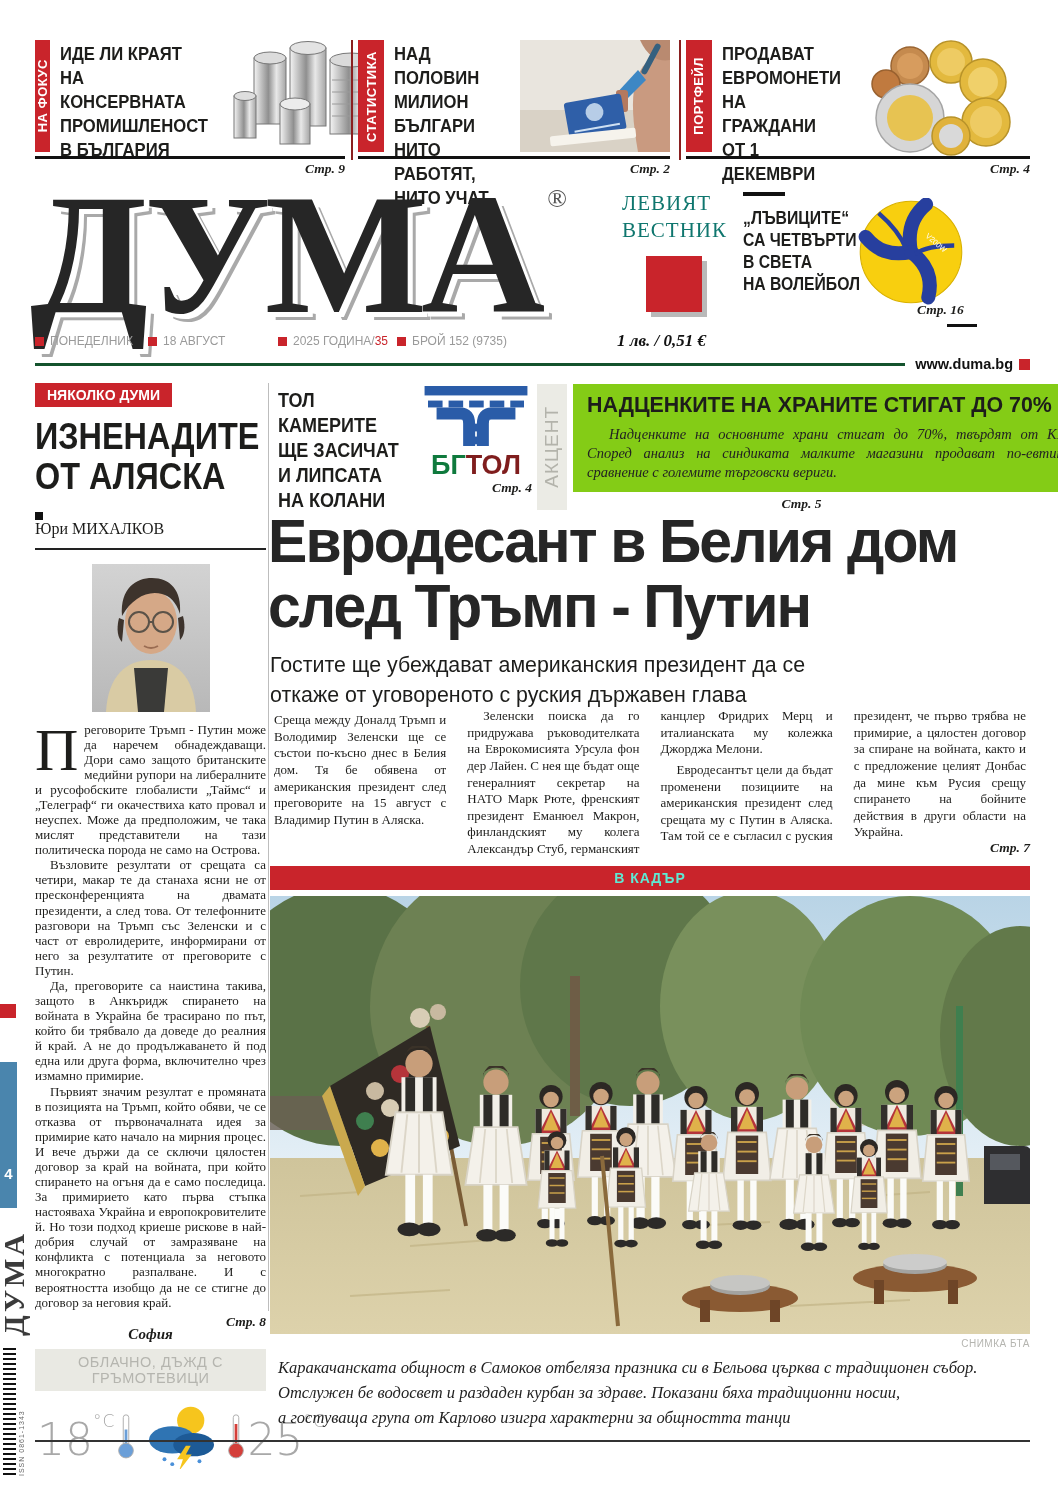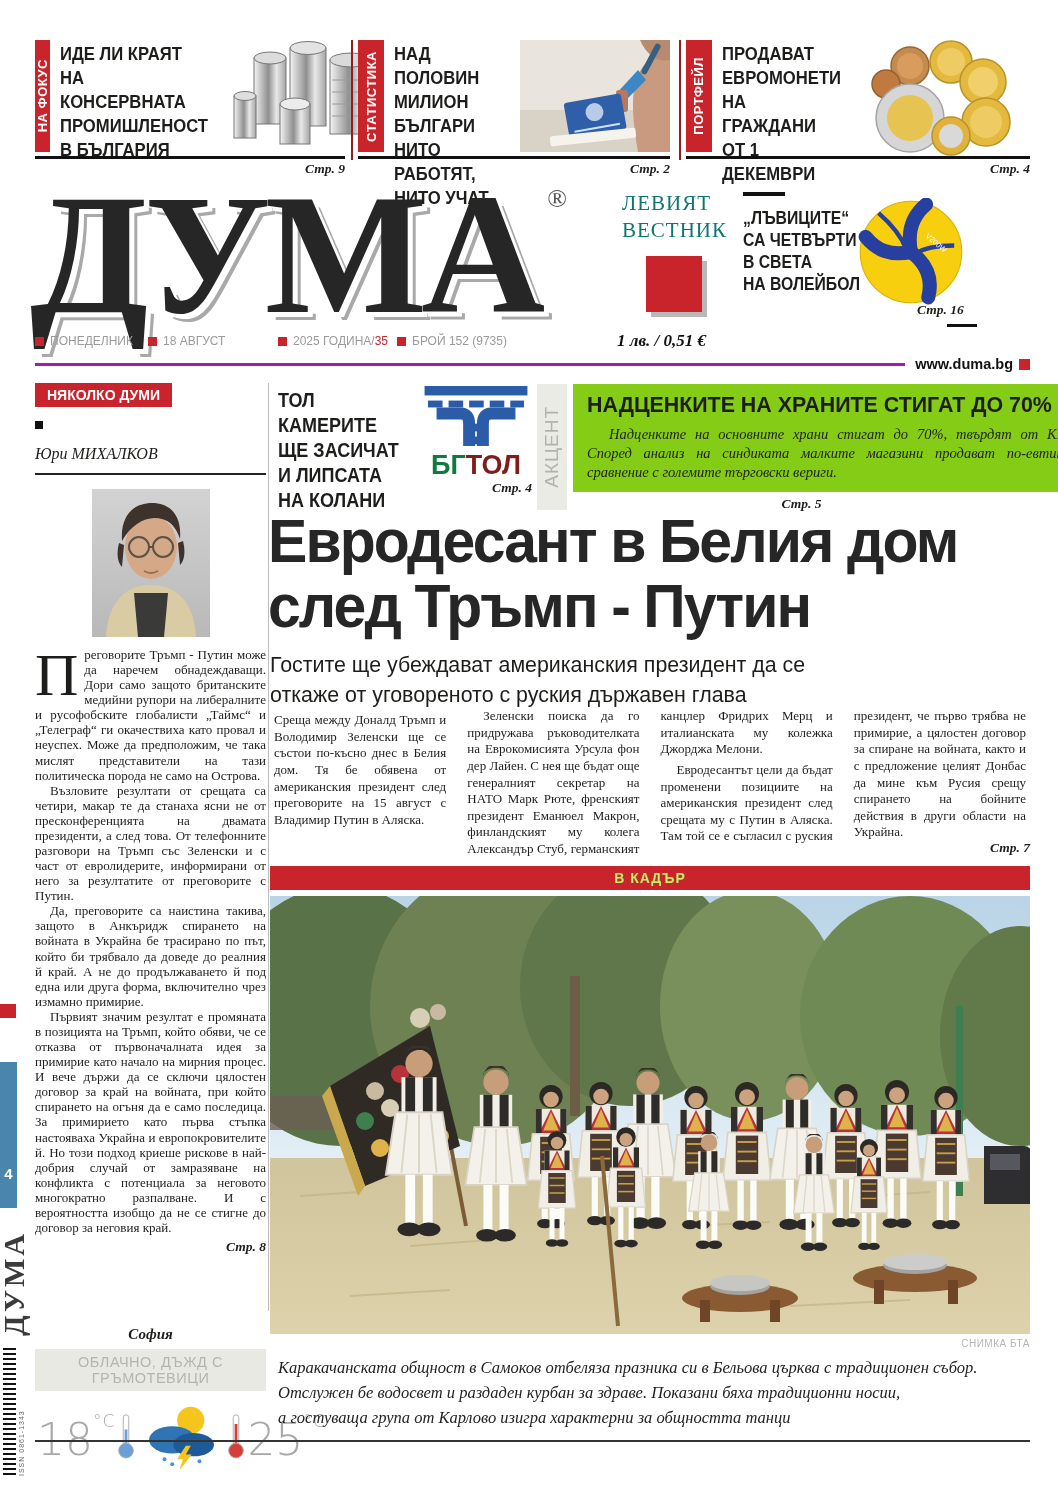--- a/index.html
+++ b/index.html
@@ -34,30 +34,30 @@
   .vb .hl{position:absolute;left:8px;top:18px;font-weight:bold;font-size:17.5px;line-height:1.25;}
   .vb .ball{position:absolute;left:122px;top:8px;}
   .vb .pr{position:absolute;left:182px;top:112px;}
   .vb .dash2{position:absolute;left:212px;top:134px;width:30px;height:3px;background:#111;}
   .dateline{position:absolute;left:35px;top:334px;width:995px;height:20px;font-size:12px;color:#9a9a9a;}
   .dl-item{position:absolute;top:0;display:flex;align-items:center;gap:6px;}
   .dl-sq{width:9px;height:9px;background:#c9242b;flex:none;}
   .dl-red{color:#c9242b;}
   .price{position:absolute;left:582px;top:-3px;font-family:"Liberation Serif",serif;font-style:italic;
          font-weight:bold;font-size:17px;color:#111;}
-  .toprule{position:absolute;left:35px;top:363px;width:995px;border-top:3px solid #a21caf;}
+  .toprule{position:absolute;left:35px;top:363px;width:995px;border-top:3px solid #14532d;}
   .site{position:absolute;right:0;top:-10px;background:#fff;padding:0 0 0 10px;font-weight:bold;font-size:14.5px;
         color:#111;display:flex;align-items:center;gap:6px;}
   .site .sq{width:11px;height:11px;background:#c9242b;}
   
   .opinion{position:absolute;left:35px;top:383px;width:231px;}
   .op-label{display:inline-block;background:#c9242b;color:#fff;font-weight:bold;font-size:14px;padding:4px 12px;}
   .op-hl{margin-top:10px;font-weight:bold;font-size:36px;line-height:1.12;}
   .op-sq{width:8px;height:8px;background:#111;margin-top:14px;}
-  .op-author{margin-top:16px;font-family:"Liberation Serif",serif;font-style:italic;font-size:16px;}
+  .op-author{margin-top:0;font-family:"Liberation Serif",serif;font-size:16px;}
   .op-hr{border:none;border-top:2px solid #222;margin:10px 0 0 0;}
   .op-photo{margin:14px auto 0 auto;width:118px;height:148px;}
   .op-body{margin-top:10px;height:588px;overflow:hidden;font-family:"Liberation Serif",serif;
            font-size:13px;line-height:1.16;text-align:justify;}
   .op-body p{margin:0;text-indent:15px;}
   .op-body p.first{text-indent:0;}
   .dropcap{float:left;font-family:"Liberation Serif",serif;font-size:60px;line-height:.82;
            padding:4px 6px 0 0;font-weight:normal;}
   .op-page{text-align:right;margin-top:4px;}
   .vdivider{position:absolute;left:268px;top:383px;width:1px;height:928px;background:#bdbdbd;}
@@ -98,21 +98,21 @@
   
   .lead-hl{position:absolute;left:268px;top:508px;font-weight:bold;font-size:62px;line-height:1.05;
            letter-spacing:-2px;color:#262626;}
   .lead-sub{position:absolute;left:270px;top:650px;font-size:22.5px;line-height:1.35;color:#1d1d1b;}
   .lead-cols{position:absolute;left:270px;top:708px;width:760px;height:150px;overflow:hidden;
              column-count:4;column-gap:13px;font-family:"Liberation Serif",serif;font-size:13px;
              line-height:1.28;text-align:justify;}
   .lead-cols p{margin:4px;text-indent:16px;}
   .lead-cols p.first{text-indent:0;}
   .lead-pr{position:absolute;left:770px;top:840px;width:260px;text-align:right;}
-  .vkadar{position:absolute;left:270px;top:866px;width:760px;height:24px;background:#c9242b;color:#bef264;
+  .vkadar{position:absolute;left:270px;top:866px;width:760px;height:24px;background:#c9242b;color:#5eead4;
           font-weight:bold;font-size:14px;letter-spacing:1px;text-align:center;line-height:24px;}
   .photo{position:absolute;left:270px;top:896px;width:760px;height:438px;}
   .credit{position:absolute;left:270px;top:1338px;width:760px;text-align:right;font-size:10px;
           color:#b5b5b0;letter-spacing:.5px;}
   .caption{position:absolute;left:278px;top:1356px;width:720px;font-family:"Liberation Serif",serif;
            font-style:italic;font-size:16.5px;line-height:1.5;color:#222;}
   .botrule{position:absolute;left:35px;top:1440px;width:995px;border-top:2px solid #333;}
 </style>
 </head>
 <body>
@@ -281,20 +281,22 @@
 
   <div class="toprule">
     <span class="site">
         <span>www.duma.bg</span>
         <span class="sq"></span>
       </span>
   </div>
 
   <div class="opinion">
     <span class="op-label">НЯКОЛКО ДУМИ</span>
+    <div class="op-hl"><span class="cond ml">ИЗНЕНАДИТЕ
+ОТ АЛЯСКА</span></div>
     <div class="op-sq"></div>
     <div class="op-author">Юри МИХАЛКОВ</div>
     <hr class="op-hr">
     <div class="op-photo">
       <svg width="118" height="148" viewBox="0 0 118 148">
         <defs>
             <linearGradient id="pbg" x1="0" y1="0" x2="0" y2="1">
               <stop offset="0" stop-color="#d3d3d3"></stop>
               <stop offset="1" stop-color="#b8b8b8"></stop>
             </linearGradient>

